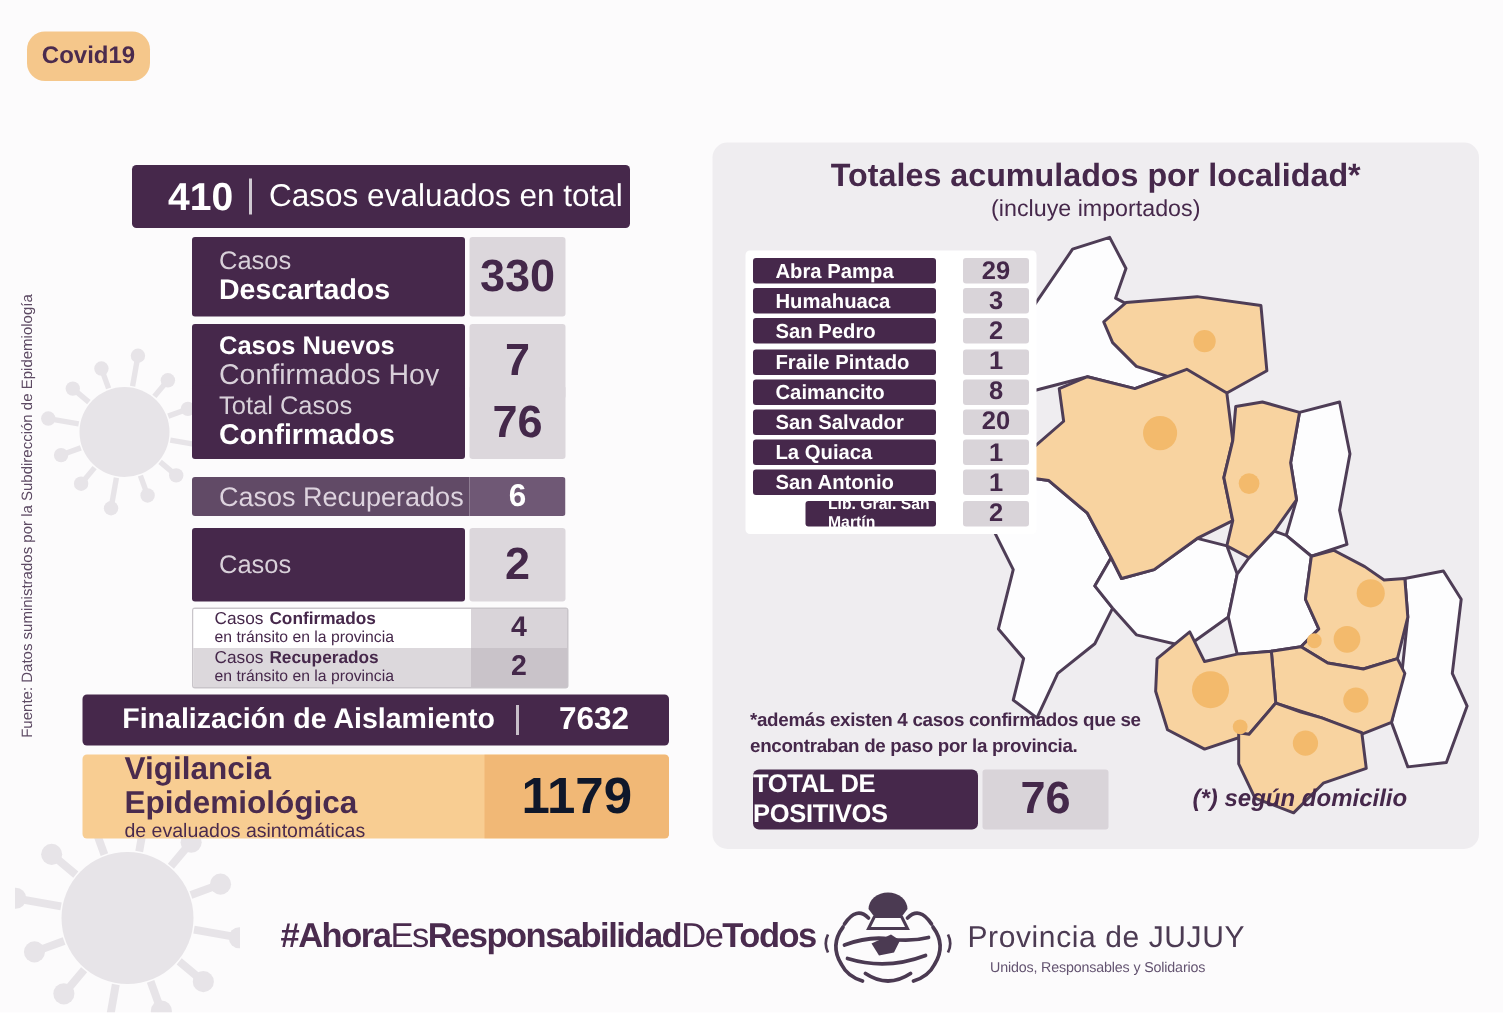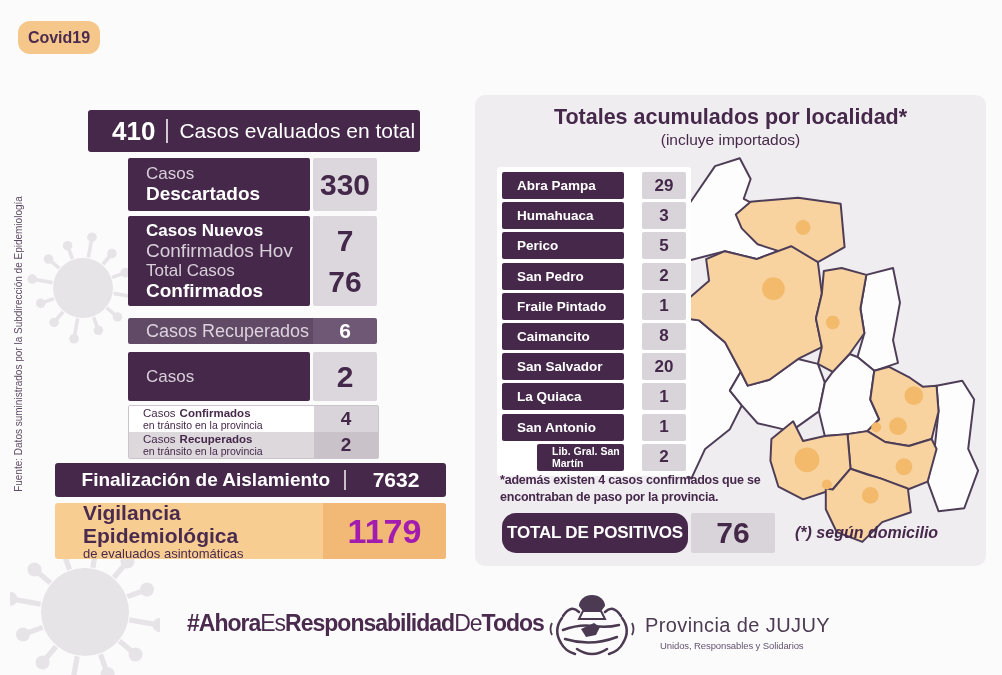--- a/index.html
+++ b/index.html
@@ -65,44 +65,44 @@
   #isolation-bar .s{width:2px;height:20px;background:rgba(255,255,255,.7);}
   #isolation-bar .val{width:100px;text-align:center;font-size:21px;font-weight:800;}
 
   #surveillance-bar{left:55px;top:503px;width:391px;height:56px;background:#f8cd92;border-radius:3px;
                     display:flex;overflow:hidden;}
   #surveillance-bar .txt{flex:1;display:flex;flex-direction:column;justify-content:center;
                          padding-left:28px;color:#4a2b4e;line-height:1.1;}
   #surveillance-bar .txt .t1{font-size:21px;font-weight:800;}
   #surveillance-bar .txt .t2{font-size:13px;font-weight:400;}
   #surveillance-bar .val{width:123px;background:#f1b876;display:flex;align-items:center;
-                         justify-content:center;font-size:34px;font-weight:800;color:#a21caf;}
+                         justify-content:center;font-size:34px;font-weight:800;color:#0f172a;}
 
   
   #panel{left:475px;top:95px;width:511px;height:471px;background:#efedf0;border-radius:10px;z-index:0;}
   #panel-title{left:475px;top:105px;width:511px;text-align:center;font-size:21.5px;font-weight:800;
                color:#46284b;z-index:1;}
   #panel-subtitle{left:475px;top:131px;width:511px;text-align:center;font-size:15.5px;font-weight:400;
                   color:#46284b;z-index:1;}
   #map{left:630px;top:152px;z-index:1;}
 
   #locality-card{left:497px;top:167px;width:194px;background:#ffffff;border-radius:3px;
                  padding:5px;z-index:2;box-sizing:border-box;}
-  .loc-row{display:flex;height:27px;margin-bottom:3.2px;gap:18px;}
+  .loc-row{display:flex;height:17px;margin-bottom:3.2px;gap:18px;}
   .loc-row:last-child{margin-bottom:0;padding-left:35px;}
   .loc-name{flex:1;background:#46284b;border-radius:2px;color:#fff;font-weight:800;font-size:13.5px;
             display:flex;align-items:center;padding-left:15px;}
   .loc-name.small{font-size:10.5px;}
   .loc-value{width:44px;background:#d9d4d9;border-radius:2px;color:#44284a;font-weight:800;
              font-size:17px;display:flex;align-items:center;justify-content:center;}
 
   #loc-note{left:500px;top:472px;width:275px;font-size:12.5px;font-weight:700;color:#46284b;
             line-height:1.32;letter-spacing:-.2px;z-index:2;}
   #total-bar{left:502px;top:513px;display:flex;gap:3px;z-index:2;}
-  #total-bar .lab{width:186px;height:40px;background:#46284b;border-radius:14px;color:#fff;
+  #total-bar .lab{width:150px;height:40px;background:#46284b;border-radius:4px;color:#fff;
                   display:flex;align-items:center;justify-content:center;font-size:17px;
                   font-weight:800;letter-spacing:-.2px;}
   #total-bar .val{width:84px;height:40px;background:#d9d4d9;border-radius:2px;color:#44284a;
                   display:flex;align-items:center;justify-content:center;font-size:30px;font-weight:800;}
   #map-note{left:795px;top:524px;font-size:16px;font-weight:700;font-style:italic;color:#46284b;z-index:2;}
 
   
   #hashtag{left:187px;top:610px;font-size:23px;color:#4a2b4e;letter-spacing:-1px;white-space:nowrap;}
   #hashtag .hb{font-weight:800;} #hashtag .hr{font-weight:400;}
   #logo-icon{left:549px;top:589px;}
@@ -287,24 +287,20 @@
   <div id="locality-card" class="abs">
       <div class="loc-row">
         <div class="loc-name">Abra Pampa</div>
         <div class="loc-value">29</div>
       </div>
       <div class="loc-row">
         <div class="loc-name">Humahuaca</div>
         <div class="loc-value">3</div>
       </div>
       <div class="loc-row">
-        <div class="loc-name">Perico</div>
-        <div class="loc-value">5</div>
-      </div>
-      <div class="loc-row">
         <div class="loc-name">San Pedro</div>
         <div class="loc-value">2</div>
       </div>
       <div class="loc-row">
         <div class="loc-name">Fraile Pintado</div>
         <div class="loc-value">1</div>
       </div>
       <div class="loc-row">
         <div class="loc-name">Caimancito</div>
         <div class="loc-value">8</div>

